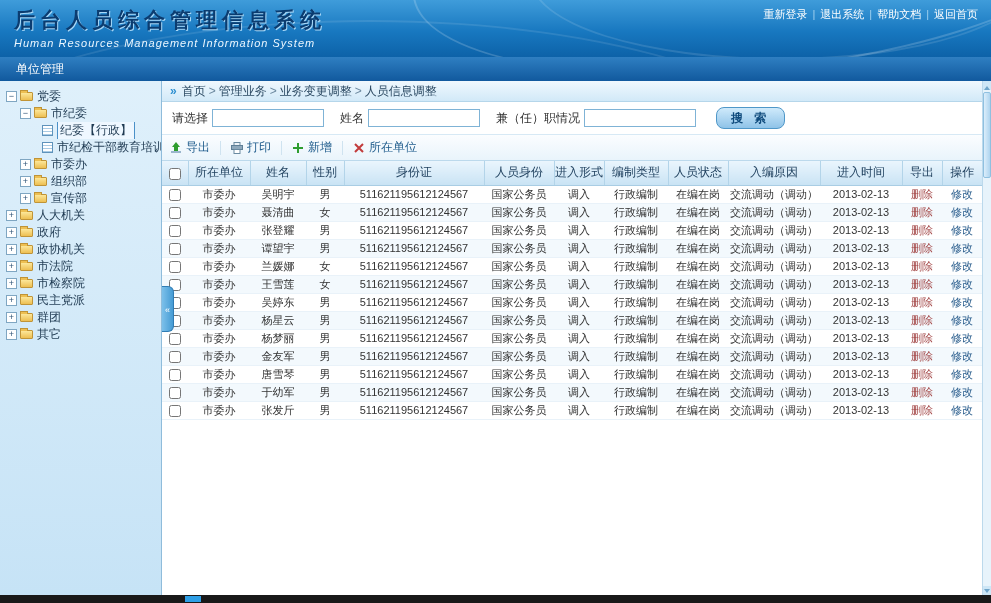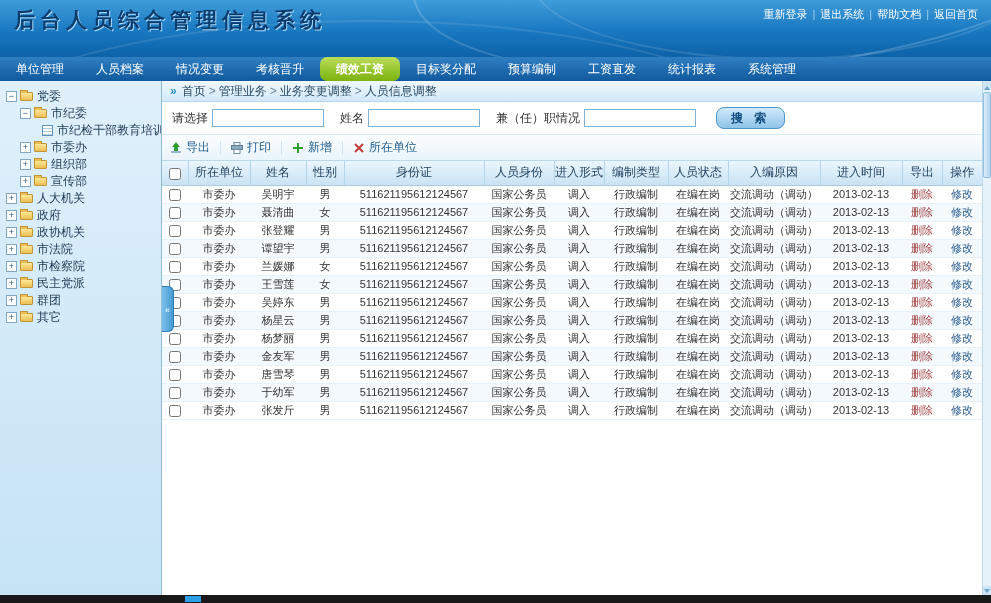--- a/index.html
+++ b/index.html
@@ -13,21 +13,21 @@
   .s2 { width:500px; height:160px; right:-40px; top:-100px; border-color:rgba(255,255,255,.12); }
   .s3 { width:900px; height:300px; left:-80px; top:20px; border-color:rgba(255,255,255,.10); }
   .title-block { position:absolute; left:14px; top:6px; z-index:2; }
   .title { font-size:21px; font-weight:bold; letter-spacing:5px; color:#0b3c70; text-shadow:1px 1px 0 rgba(190,230,255,.85); }
   .subtitle { font-size:11px; font-style:italic; color:#eaf6ff; letter-spacing:1px; margin-top:3px; }
   .header-links { position:absolute; right:8px; top:7px; z-index:3; font-size:11px; }
   .hlink { color:#fff; text-decoration:none; margin:9px 5px; cursor:pointer; }
   .header-links .sep { color:#9fd0ef; }
 
   
-  .nav { height:24px; background:linear-gradient(180deg,#2f7fc2,#11599e); display:flex; align-items:flex-start; font-size:12px; }
+  .nav { height:24px; background:linear-gradient(180deg,#2f7fc2,#11599e); display:flex; align-items:flex-start; font-size:12px;flex-direction:column; }
   .nav-item { color:#fff; line-height:24px; padding:0 16px; cursor:pointer; }
   .nav-item.active { background:linear-gradient(180deg,#b9dd58,#7cb210); font-weight:bold;border-radius:7px; }
 
   
   .content { display:flex; height:514px; position:relative; }
 
   .sidebar { width:162px; background:linear-gradient(180deg,#dff0fb,#c6e3f6); border-right:1px solid #8fbcdb; padding-top:7px; overflow:hidden; flex:0 0 auto; }
   .tree-item { display:flex; align-items:center; height:17px; font-size:12px; color:#1f3a52; cursor:pointer; white-space:nowrap; overflow:hidden; }
   .lvl0 { padding-left:6px; } .lvl1 { padding-left:20px; } .lvl2 { padding-left:28px; }
   .expander { width:11px; height:11px; border:1px solid #7fa6c2; background:#fff; font-size:9px; line-height:9px; text-align:center; color:#33577a; margin-right:3px; flex:0 0 auto; }
@@ -85,20 +85,21 @@
 <body>
 
 <div class="app">
 
   <header class="header">
     <div class="swoosh s1"></div>
     <div class="swoosh s2"></div>
     <div class="swoosh s3"></div>
     <div class="title-block">
       <div class="title">后台人员综合管理信息系统</div>
+      <div class="subtitle">Human Resources Management Information System</div>
     </div>
     <div class="header-links"><a class="hlink">重新登录</a><span class="sep">|</span><a class="hlink">退出系统</a><span class="sep">|</span><a class="hlink">帮助文档</a><span class="sep">|</span><a class="hlink">返回首页</a></div>
   </header>
 
   <nav class="nav">
       <div class="nav-item">单位管理</div>
       <div class="nav-item">人员档案</div>
       <div class="nav-item">情况变更</div>
       <div class="nav-item">考核晋升</div>
       <div class="nav-item active">绩效工资</div>
@@ -113,20 +114,25 @@
     <aside class="sidebar">
         <div class="tree-item lvl0">
           <span class="expander">−</span>
           <span class="folder-icon"></span>
           <span class="tree-label">党委</span>
         </div>
         <div class="tree-item lvl1">
           <span class="expander">−</span>
           <span class="folder-icon"></span>
           <span class="tree-label">市纪委</span>
+        </div>
+        <div class="tree-item lvl2 selected">
+          <span class="expander-spacer"></span>
+          <span class="grid-icon"></span>
+          <span class="tree-label">纪委【行政】</span>
         </div>
         <div class="tree-item lvl2">
           <span class="expander-spacer"></span>
           <span class="grid-icon"></span>
           <span class="tree-label">市纪检干部教育培训中心</span>
         </div>
         <div class="tree-item lvl1">
           <span class="expander">+</span>
           <span class="folder-icon"></span>
           <span class="tree-label">市委办</span>

